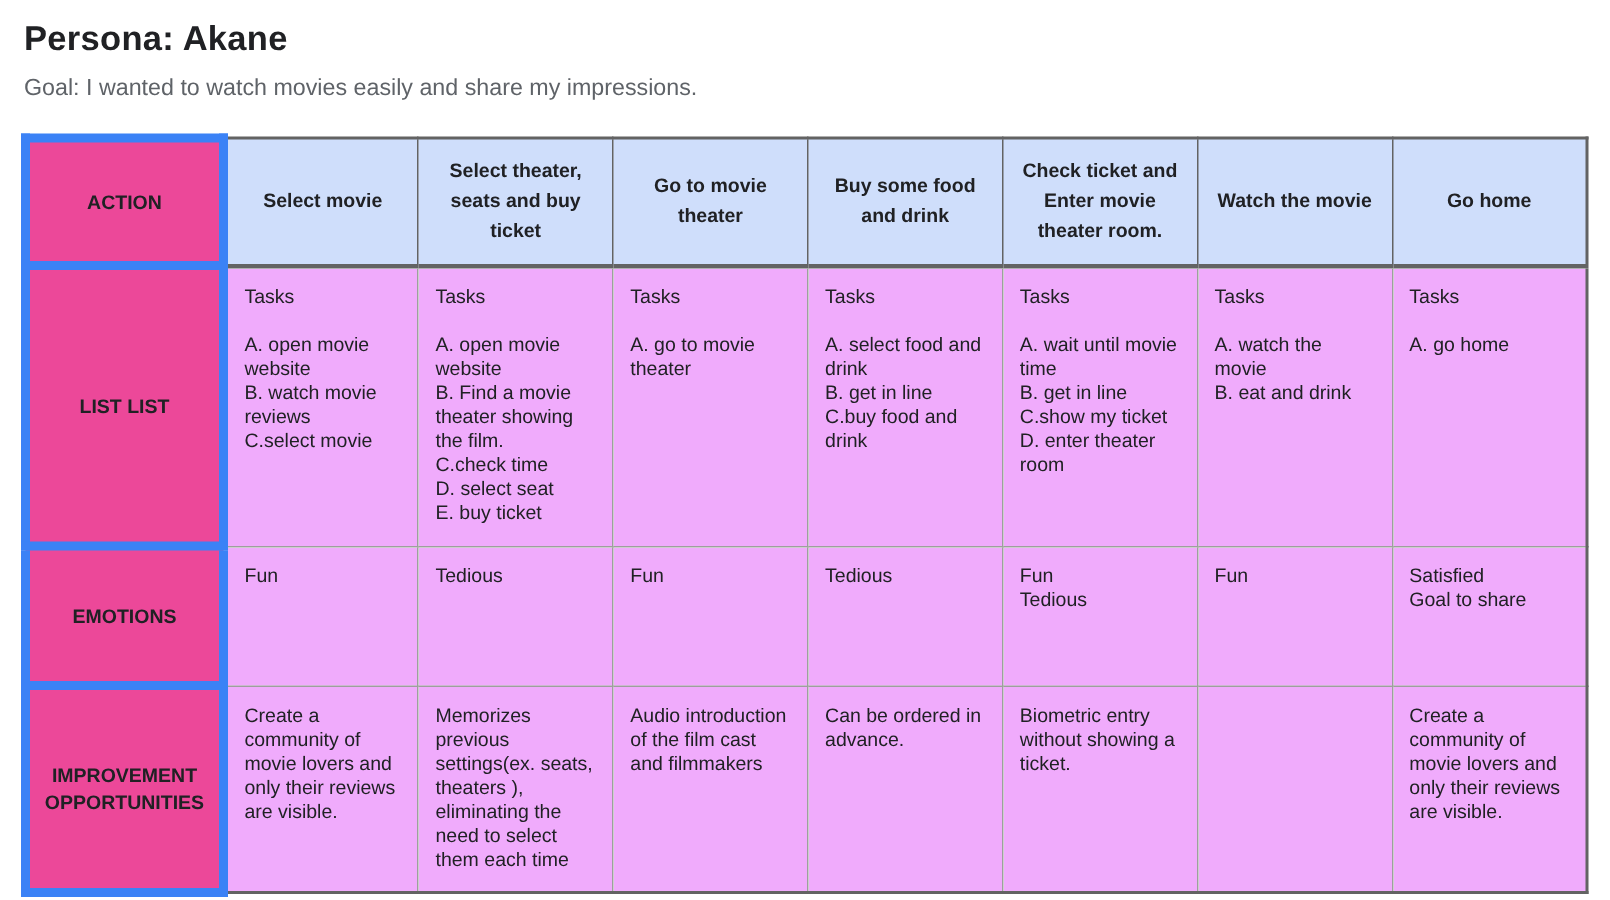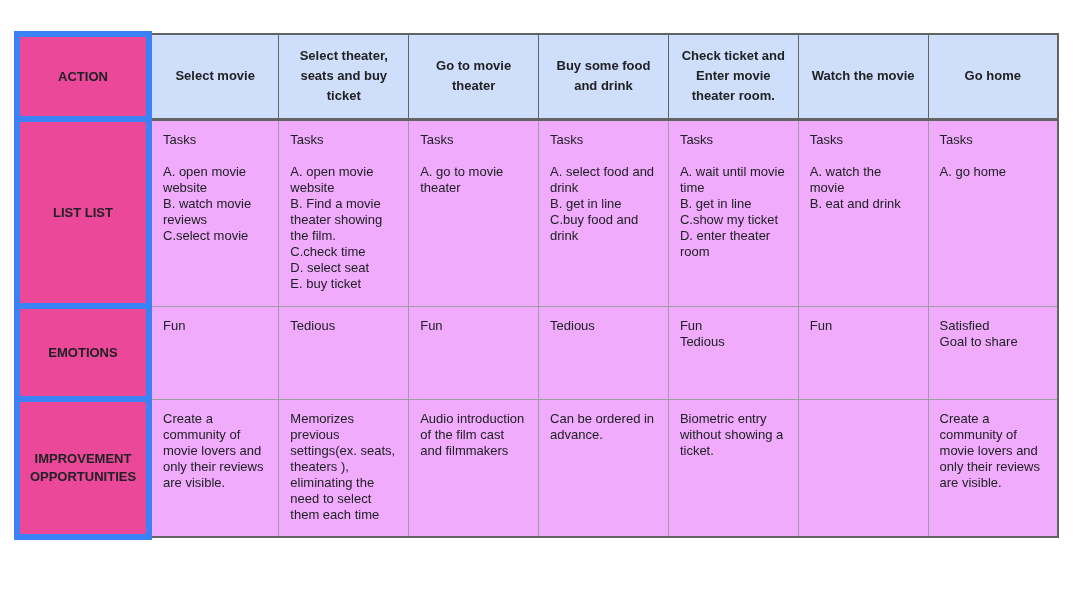--- a/index.html
+++ b/index.html
@@ -59,20 +59,22 @@
   }
   tr.r-action   { height: 85px; }
   tr.r-tasks    { height: 187px; }
   tr.r-emotions { height: 93px; }
   tr.r-improve  { height: 138px; }
 </style>
 </head>
 <body>
 
 <div class="page">
+  <div class="page-title">Persona: Akane</div>
+  <div class="goal-text">Goal: I wanted to watch movies easily and share my impressions.</div>
 
   <table class="journey">
     <colgroup>
       <col class="c-label">
       <col>
         <col>
         <col>
         <col>
         <col>
         <col>

